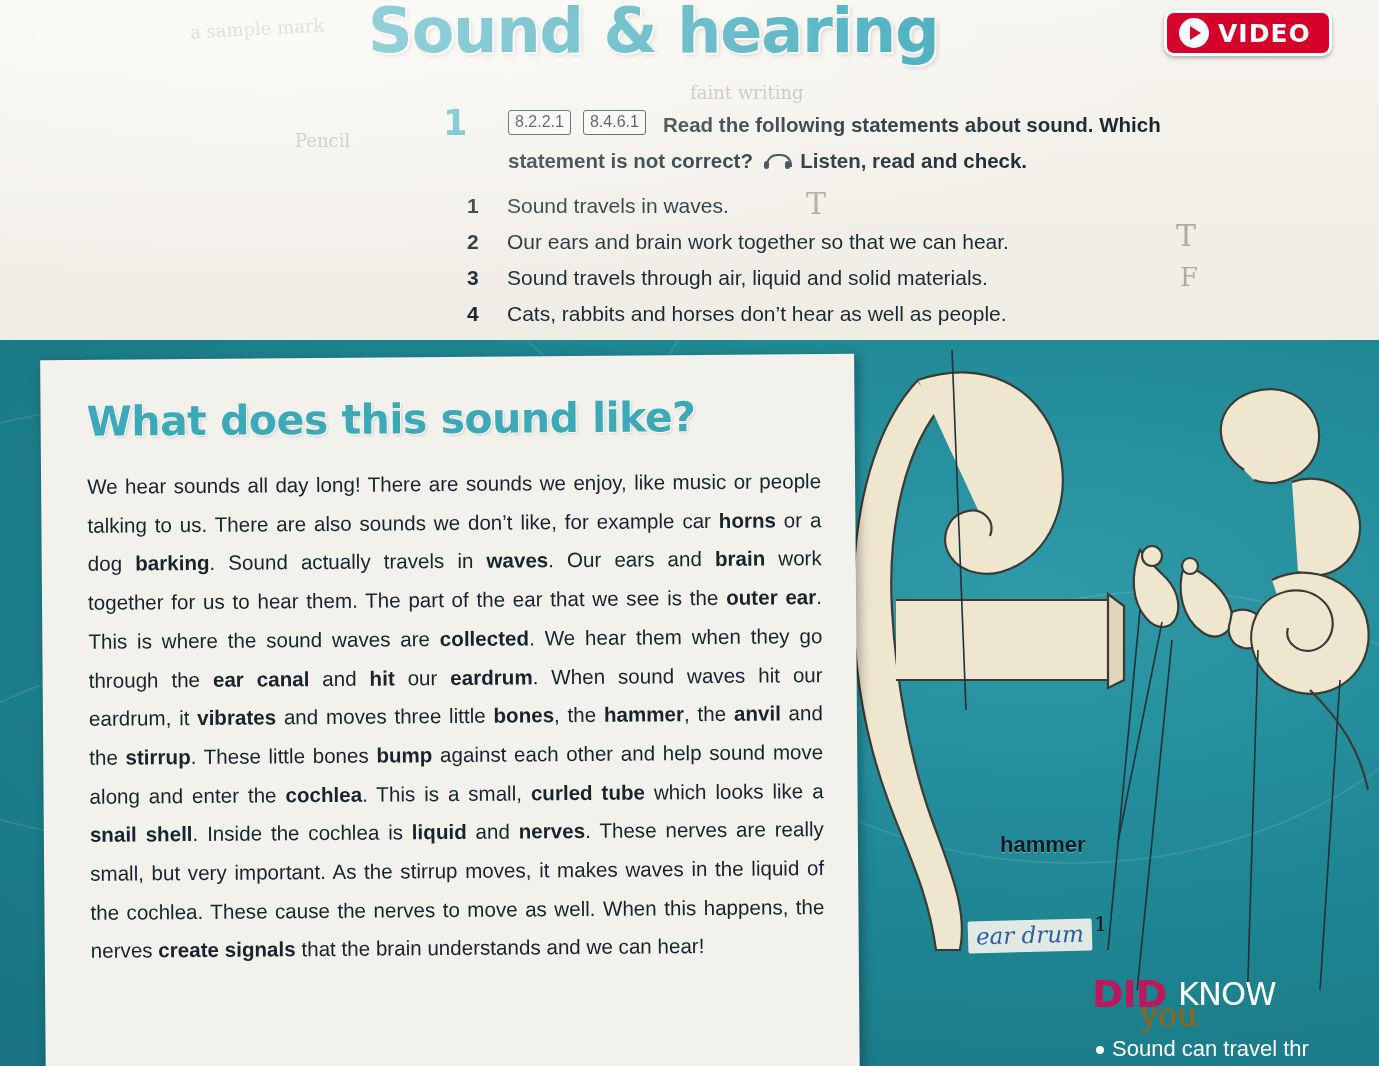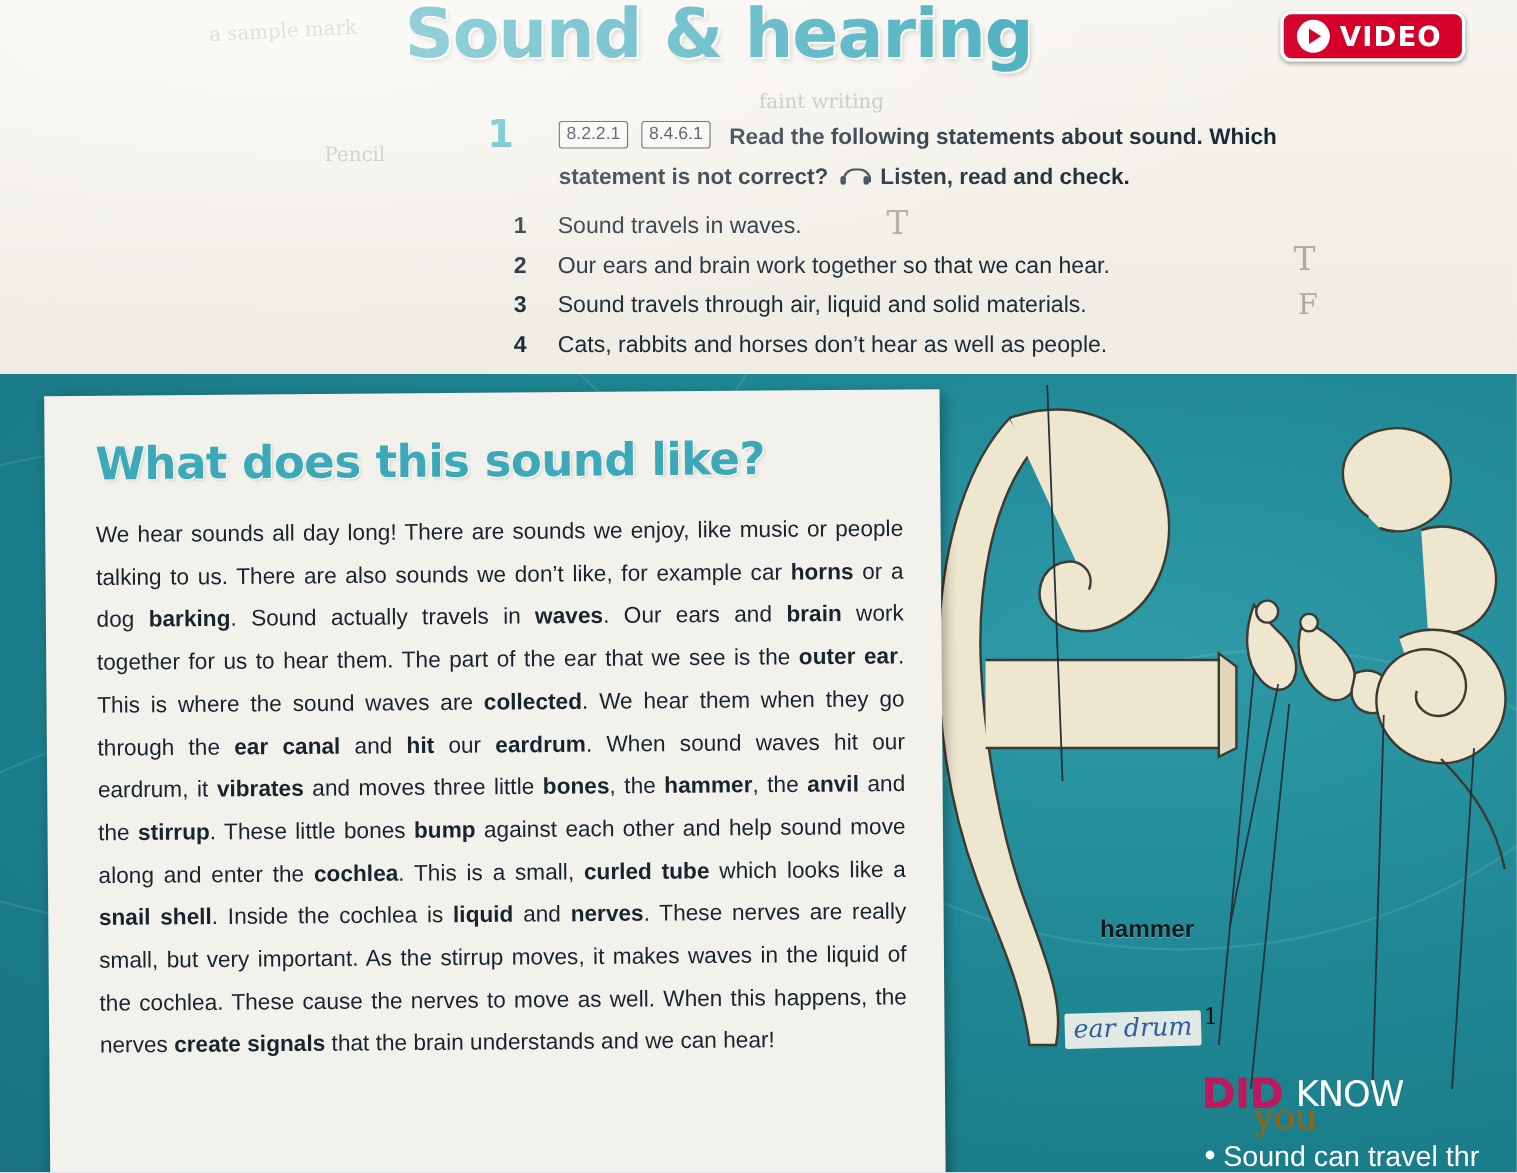--- a/index.html
+++ b/index.html
@@ -275,21 +275,21 @@
   .dyk-you {
     position: absolute;
     left: 1140px; top: 996px;
     font-size: 32px;
     color: #a16207;
     font-family: "DejaVu Serif", serif;
   }
   .dyk-text {
     position: absolute;
     left: 1112px; top: 1036px;
-    font-size: 26px;
+    font-size: 22px;
     color: #ffffff;
     font-family: "Liberation Sans", sans-serif;
     white-space: nowrap;
   }
   .dyk-bullet {
     position: absolute;
     left: 1096px; top: 1046px;
     width: 8px; height: 8px;
     border-radius: 50%;
     background: #ffffff;

